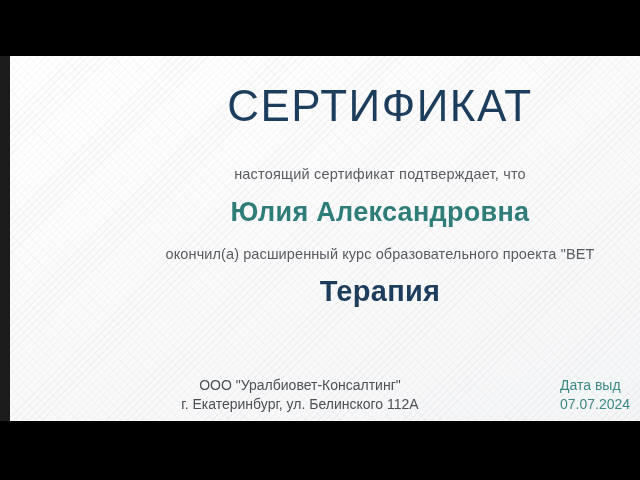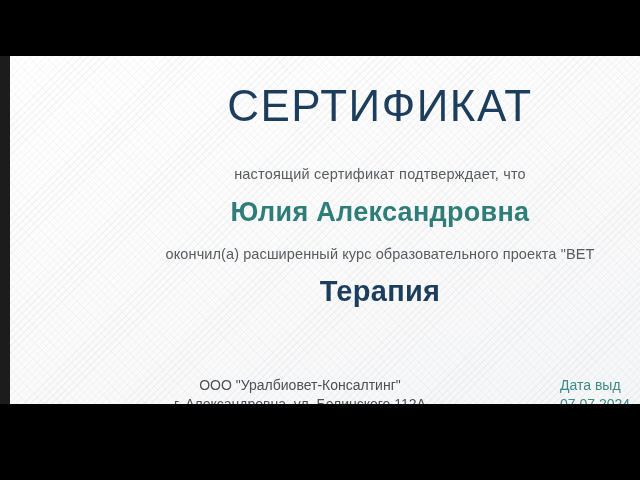--- a/index.html
+++ b/index.html
@@ -8,21 +8,21 @@
     width: 640px;
     height: 480px;
     overflow: hidden;
     background: #000000;
     font-family: "Liberation Sans", sans-serif;
   }
 
   #viewer {
     position: relative;
     width: 640px;
-    height: 404px;
+    height: 480px;
     background: #000000;
     overflow: hidden;
   }
 
   
   .bar-top {
     position: absolute;
     left: 0; top: 0;
     width: 640px;
     height: 56px;
@@ -190,21 +190,21 @@
       <div class="cert-subtitle">настоящий сертификат подтверждает, что</div>
 
       <div class="cert-name">Юлия Александровна</div>
 
       <div class="cert-course-line">окончил(а) расширенный курс образовательного проекта "ВЕТ</div>
 
       <div class="cert-course-name">Терапия</div>
 
       <div class="footer-org">
         <span class="line">ООО "Уралбиовет-Консалтинг"</span>
-        <span class="line">г. Александровна, ул. Белинского 112А</span>
+        <span class="line">г. Екатеринбург, ул. Белинского 112А</span>
       </div>
 
       <div class="footer-date">
         <span class="line">Дата выд</span>
         <span class="line">07.07.2024</span>
       </div>
 
     </div>
   </div>
 

